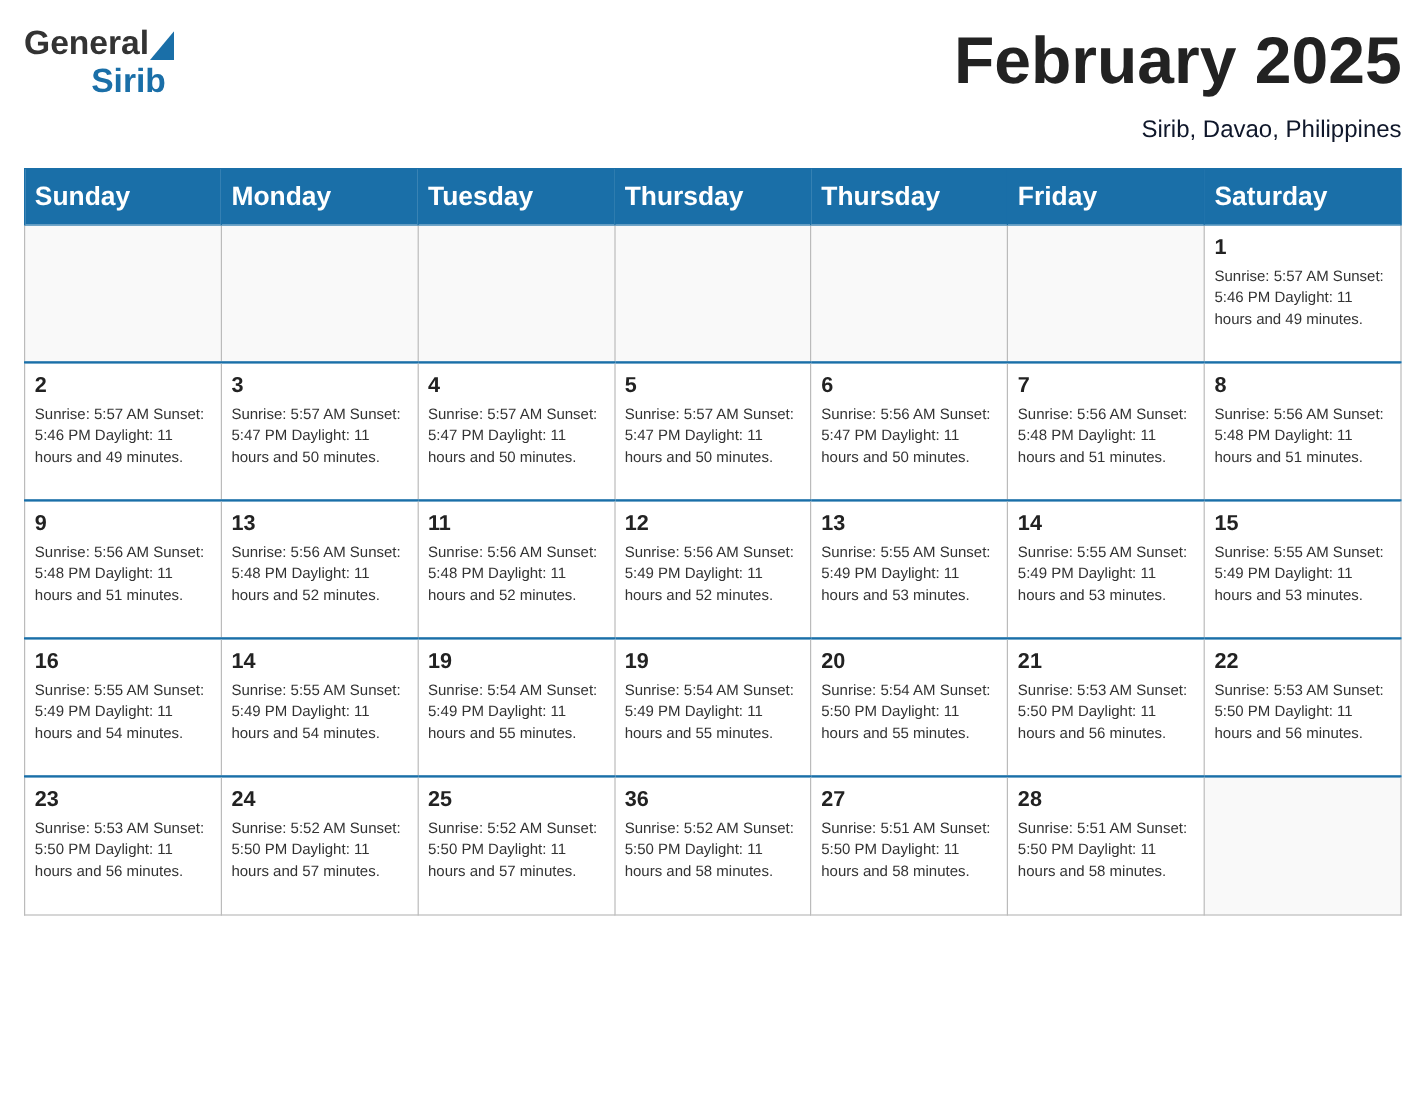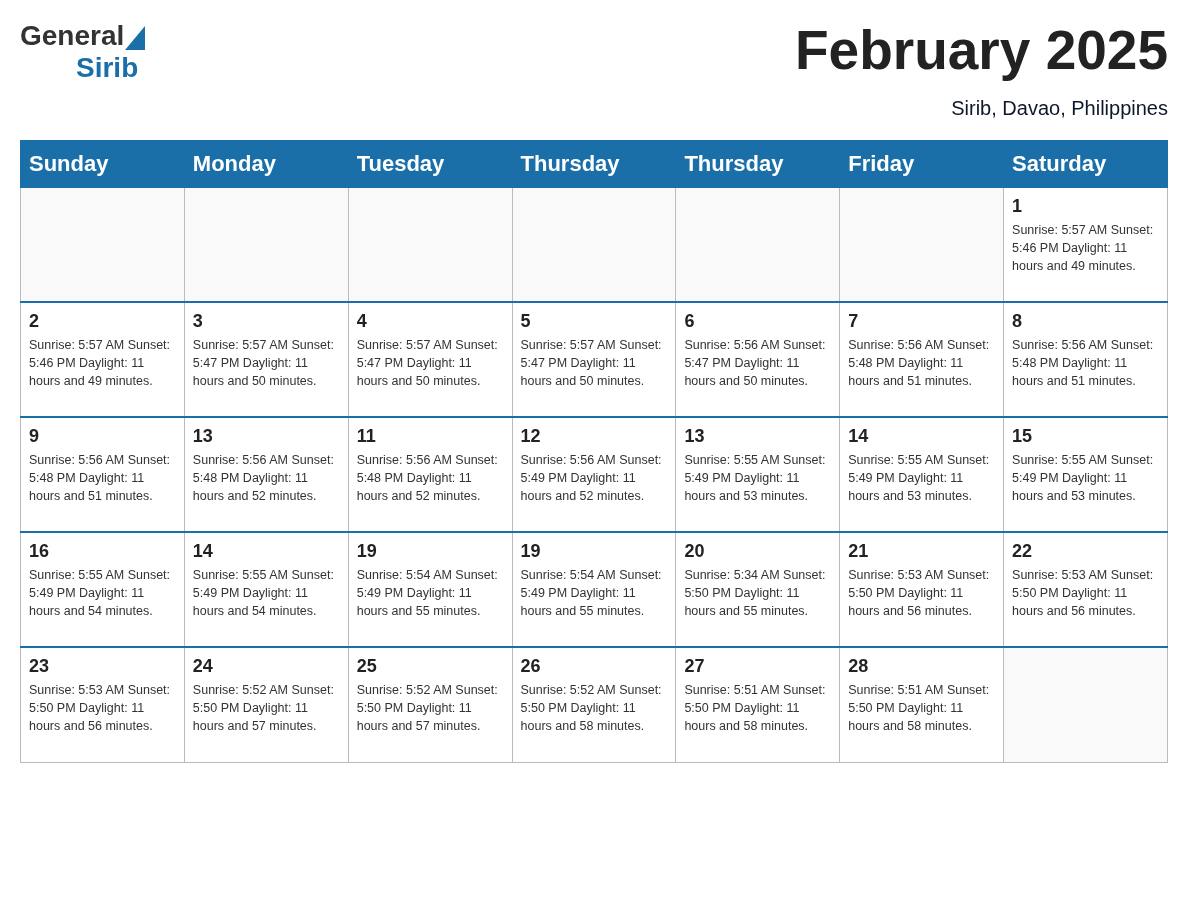--- a/index.html
+++ b/index.html
@@ -265,21 +265,21 @@
         </td>
         <td>
           <span class="day-number">19</span>
           <div class="day-info">Sunrise: 5:54 AM
 Sunset: 5:49 PM
 Daylight: 11 hours
 and 55 minutes.</div>
         </td>
         <td>
           <span class="day-number">20</span>
-          <div class="day-info">Sunrise: 5:34 AM
+          <div class="day-info">Sunrise: 5:54 AM
 Sunset: 5:50 PM
 Daylight: 11 hours
 and 55 minutes.</div>
         </td>
         <td>
           <span class="day-number">21</span>
           <div class="day-info">Sunrise: 5:53 AM
 Sunset: 5:50 PM
 Daylight: 11 hours
 and 56 minutes.</div>
@@ -308,21 +308,21 @@
 and 57 minutes.</div>
         </td>
         <td>
           <span class="day-number">25</span>
           <div class="day-info">Sunrise: 5:52 AM
 Sunset: 5:50 PM
 Daylight: 11 hours
 and 57 minutes.</div>
         </td>
         <td>
-          <span class="day-number">26</span>
+          <span class="day-number">36</span>
           <div class="day-info">Sunrise: 5:52 AM
 Sunset: 5:50 PM
 Daylight: 11 hours
 and 58 minutes.</div>
         </td>
         <td>
           <span class="day-number">27</span>
           <div class="day-info">Sunrise: 5:51 AM
 Sunset: 5:50 PM
 Daylight: 11 hours

